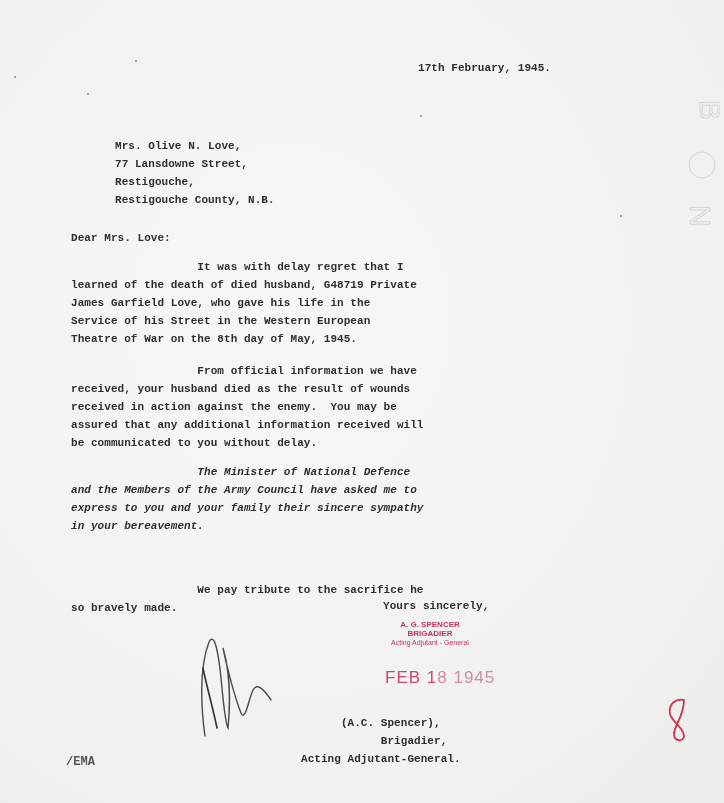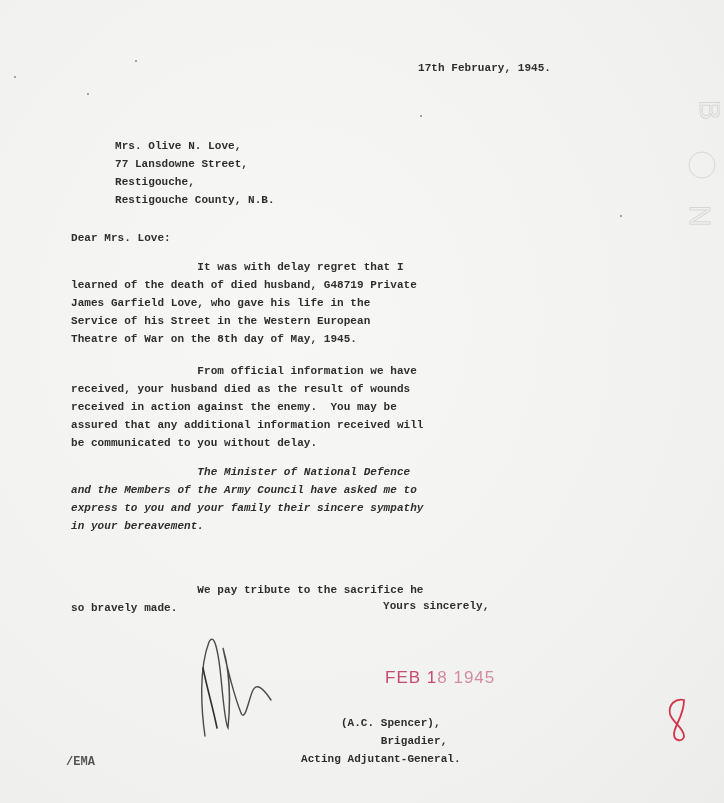--- a/index.html
+++ b/index.html
@@ -107,20 +107,25 @@
   <div class="tw para p1"><div>                   It was with delay regret that I</div><div>learned of the death of died husband, G48719 Private</div><div>James Garfield Love, who gave his life in the</div><div>Service of his Street in the Western European</div><div>Theatre of War on the 8th day of May, 1945.</div></div>
 
   <div class="tw para p2"><div>                   From official information we have</div><div>received, your husband died as the result of wounds</div><div>received in action against the enemy.  You may be</div><div>assured that any additional information received will</div><div>be communicated to you without delay.</div></div>
 
   <div class="tw para p3"><div>                   The Minister of National Defence</div><div>and the Members of the Army Council have asked me to</div><div>express to you and your family their sincere sympathy</div><div>in your bereavement.</div></div>
 
   <div class="tw para p4"><div>                   We pay tribute to the sacrifice he</div><div>so bravely made.</div></div>
 
   <div class="tw closing">Yours sincerely,</div>
 
+  <div class="stamp-name">
+    <div>A. G. SPENCER</div>
+    <div>BRIGADIER</div>
+    <div class="small">Acting Adjutant - General</div>
+  </div>
 
   <div class="stamp-date"><span>FEB 1</span><span class="faint">8 1945</span></div>
 
   <svg class="signature" viewBox="0 0 80 120">
     <path d="M10 108 C 6 80, 4 40, 14 14 C 20 2, 24 30, 26 50 C 28 70, 30 95, 33 100 C 36 70, 34 40, 28 20 C 32 40, 40 70, 46 85 C 50 95, 54 70, 58 62 C 62 55, 68 60, 76 72" fill="none" stroke="#4a4a4a" stroke-width="1.4" stroke-linecap="round"></path>
     <path d="M8 40 C 12 60, 18 80, 22 100" fill="none" stroke="#2f2f2f" stroke-width="1.6" stroke-linecap="round"></path>
   </svg>
 
   <div class="tw sig-block"><div>      (A.C. Spencer),</div><div>            Brigadier,</div><div>Acting Adjutant-General.</div></div>
 

